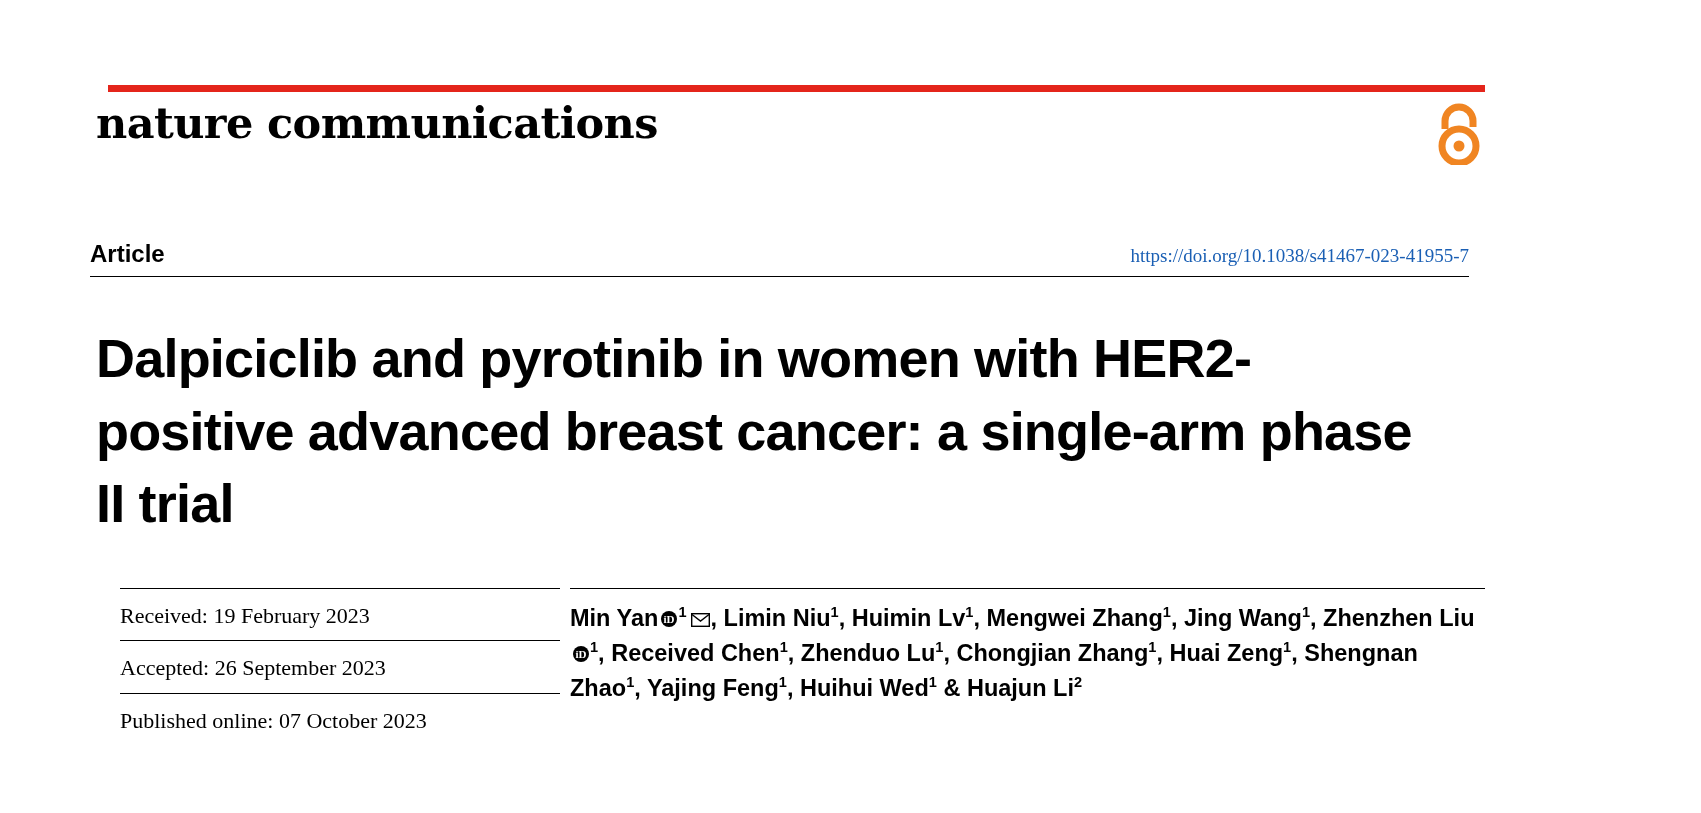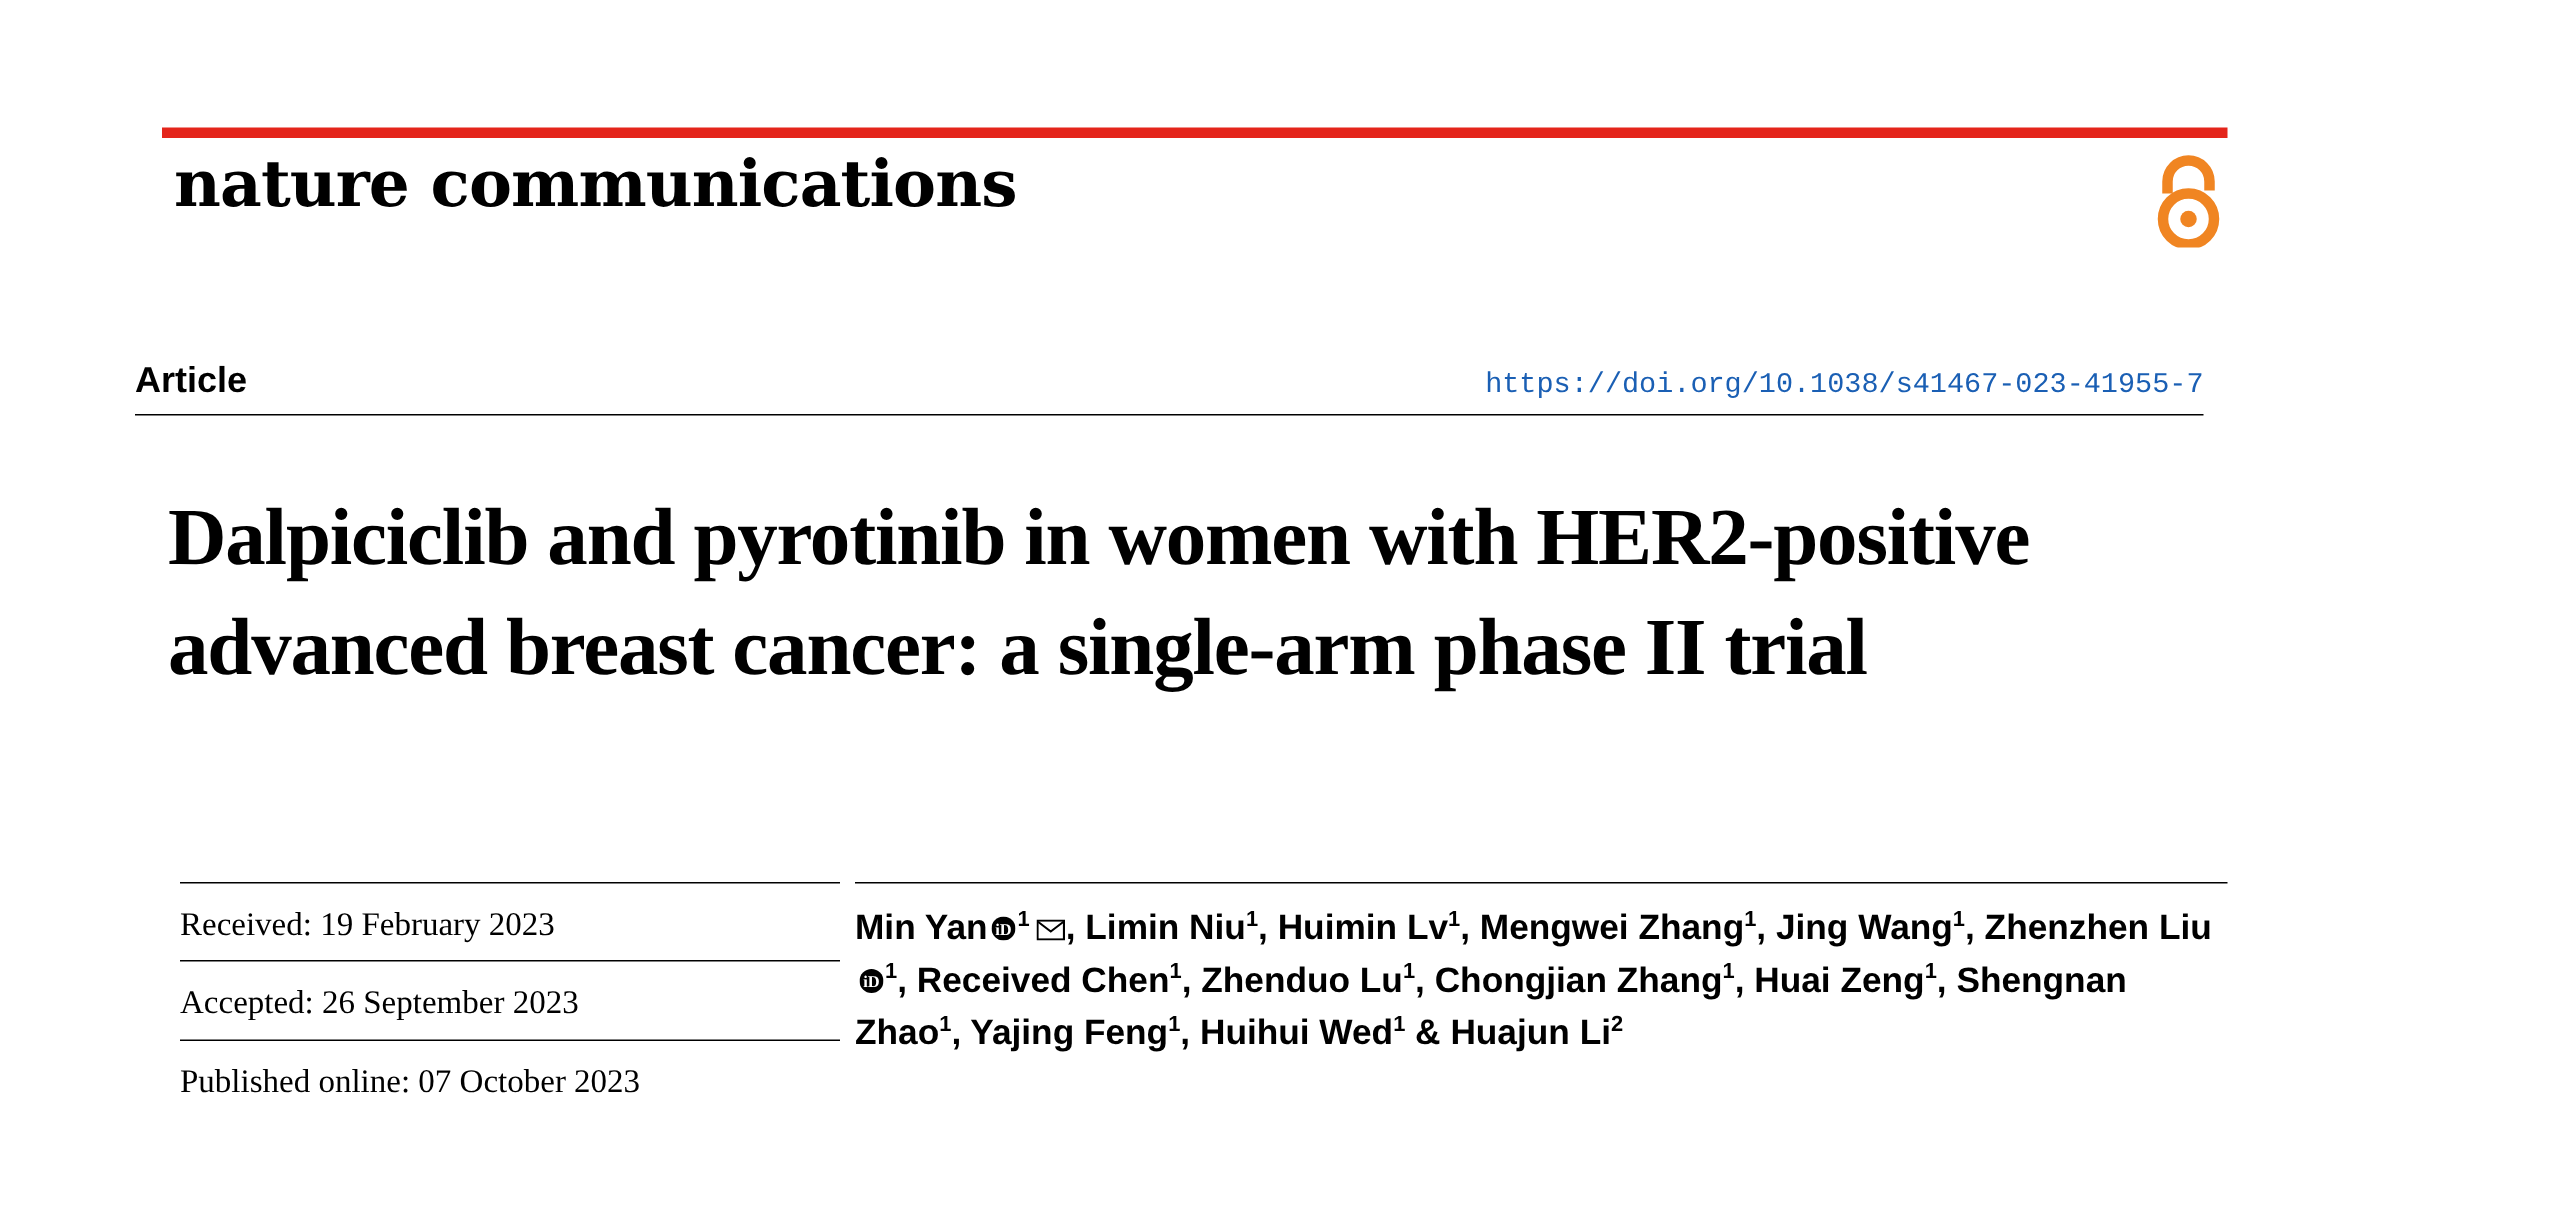--- a/index.html
+++ b/index.html
@@ -28,21 +28,21 @@
     left: 108px;
     top: 85px;
     width: 1377px;
     height: 7px;
     background: #e4251b;
   }
 
   
   .masthead {
     position: absolute;
-    left: 116px;
+    left: 96px;
     top: 100px;
     font-family: "DejaVu Serif", serif;
     font-weight: 700;
     font-size: 43px;
     letter-spacing: -0.6px;
     color: #000000;
     line-height: 1.1;
     white-space: nowrap;
   }
 
@@ -67,33 +67,33 @@
     border-bottom: 1.5px solid #000000;
     padding-bottom: 8px;
   }
   .article-label {
     font-family: "Liberation Sans", sans-serif;
     font-weight: 700;
     font-size: 24px;
     color: #000000;
   }
   .doi-link {
-    font-family: Liberation Mono, monospace;
+    font-family: Liberation Serif, serif;
     font-size: 19px;
     color: #1a5fb4;
     text-decoration: none;
   }
 
   
   .title {
     position: absolute;
-    left: 112px;
+    left: 96px;
     top: 286px;
     width: 1330px;
-    font-family: Liberation Serif, serif;
+    font-family: Liberation Sans, sans-serif;
     font-weight: 700;
     font-size: 54px;
     line-height: 1.34;
     letter-spacing: -0.8px;
     color: #000000;
   }
 
   
   .dates {
     position: absolute;

